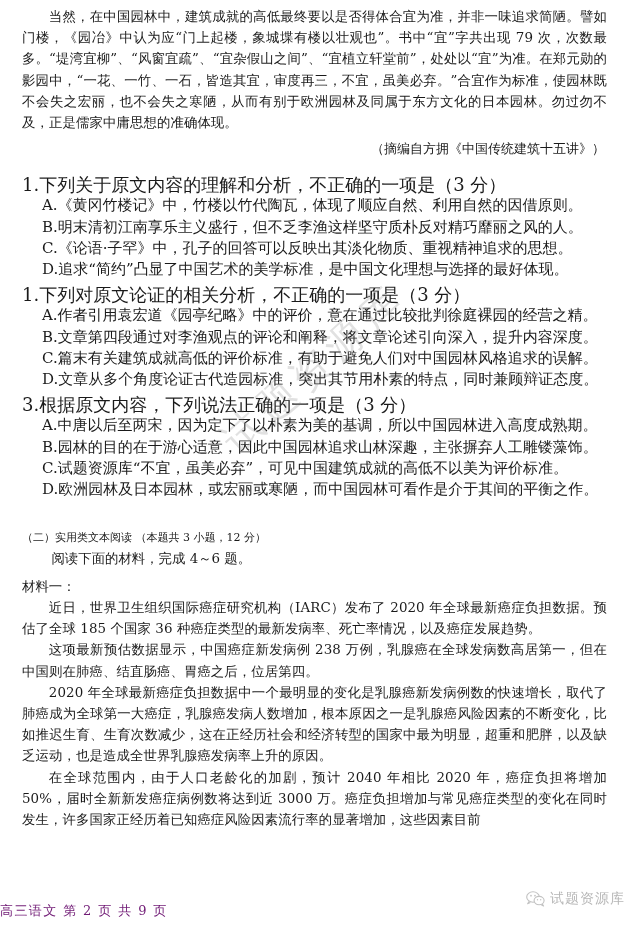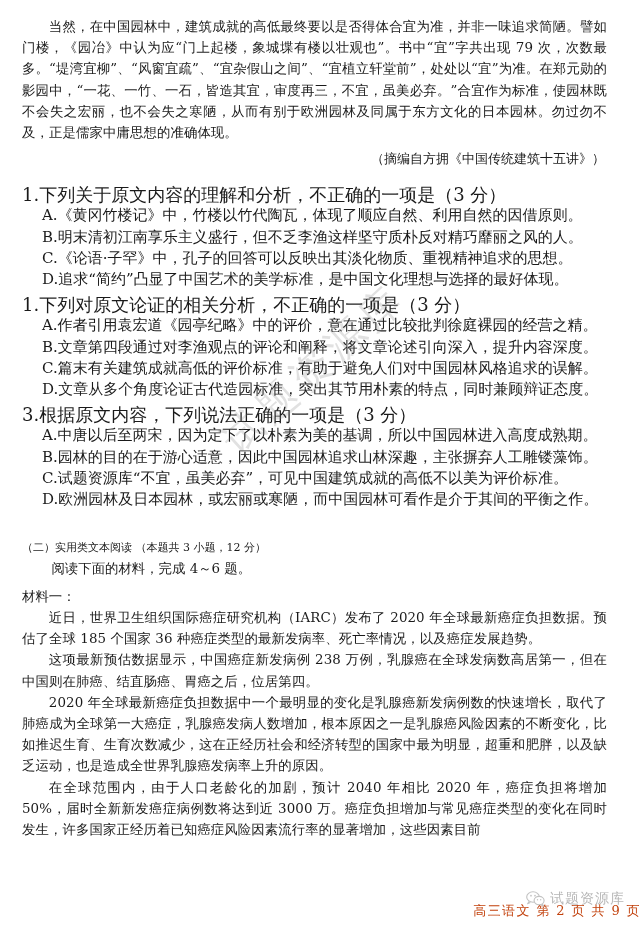--- a/index.html
+++ b/index.html
@@ -12,21 +12,21 @@
     height: 934px;
     position: relative;
     overflow: hidden;
     font-family: "DejaVu Serif", "Liberation Serif", serif;
     color: #1a1a1a;
   }
 
   .page {
     position: absolute;
     inset: 0;
-    padding: 16px 34px 0 22px;
+    padding: 6px 34px 0 22px;
     box-sizing: border-box;
   }
 
   
   .para {
     font-size: 13.4px;
     line-height: 21.2px;
     text-align: justify;
     text-justify: inter-ideograph;
     letter-spacing: 0.1px;
@@ -82,24 +82,24 @@
     margin: 6px 0 0 0;
     text-indent: 0;
   }
 
   
   .footer {
     position: absolute;
     left: 0;
     right: 0;
     bottom: 14px;
-    text-align: right;
+    text-align: left;
     font-size: 13px;
     letter-spacing: 1.4px;
-    color: #c2410c;
+    color: #701a75;
     font-family: "DejaVu Serif", "Liberation Serif", serif;
   }
 
   
   .wm-diagonal {
     position: absolute;
     left: 228px;
     top: 300px;
     width: 280px;
     height: 260px;

